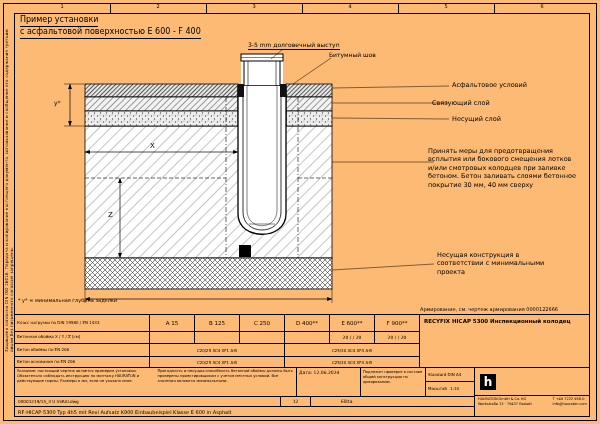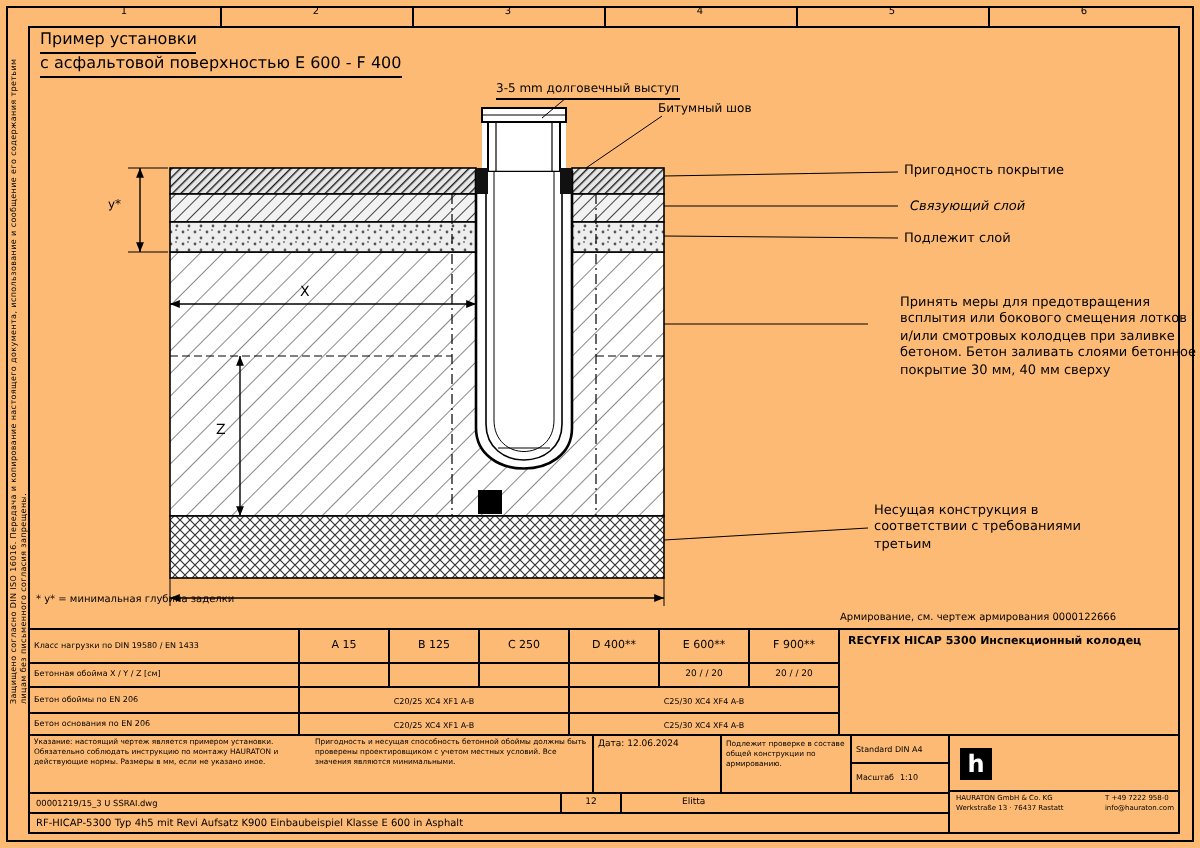--- a/index.html
+++ b/index.html
@@ -14,23 +14,23 @@
                  transform:rotate(180deg); font-size:4px; letter-spacing:0.2px; overflow:hidden; }
   svg.draw { position:absolute; left:0; top:0; }
   .lbl { position:absolute; white-space:nowrap; }
   .para { white-space:normal; }
   .ul { border-bottom:1px solid #000; padding-bottom:1px; width:max-content; }
   .title { left:20px; top:15px; font-size:8px; line-height:1.25; }
   .note-reinf { left:228px; top:11px; font-size:6.5px; padding-right:16px; }
   .lbl-prot { left:248px; top:41px; font-size:6px; }
   .lbl-bit  { left:329px; top:51px; font-size:6px; }
   .lbl-asp  { left:452px; top:81px;  font-size:6.5px; }
-  .lbl-bin  { left:455px; top:99px;  font-size:6.5px;font-style:italic; }
+  .lbl-bin  { left:432px; top:99px;  font-size:6.5px; }
   .lbl-base { left:452px; top:115px; font-size:6.5px; }
-  .note-conc { left:450px; top:147px; width:150px; font-size:6.5px; line-height:1.3; }
+  .note-conc { left:428px; top:147px; width:150px; font-size:6.5px; line-height:1.3; }
   .note-str  { left:437px; top:251px; width:112px; font-size:6.5px; line-height:1.3; }
   .footnote  { left:18px; top:297px; font-size:5px; }
   .reinf-ref { left:420px; top:306px; font-size:5px; }
   .dimX { left:150px; top:142px; font-size:7px; }
   .dimZ { left:108px; top:211px; font-size:7px; }
   .dimY { left:54px;  top:99px;  font-size:6px; }
 
   .tbl { position:absolute; left:14px; top:314px; width:576px; height:54px; border:1px solid #000;
          display:grid; grid-template-columns:134px 45px 45px 45px 45px 45px 45px 1fr;
          grid-template-rows:16px 12px 13px 1fr; }
@@ -189,25 +189,25 @@
       <line x1="332" y1="270" x2="434" y2="264"></line>
     </g>
   </svg>
 
   <div class="lbl title">
     <div class="ul">Пример установки</div>
     <div class="ul">с асфальтовой поверхностью E 600 - F 400</div>
   </div>
   <div class="lbl lbl-prot ul">3-5 mm долговечный выступ</div>
   <div class="lbl lbl-bit">Битумный шов</div>
-  <div class="lbl lbl-asp">Пригодность покрытие</div>
+  <div class="lbl lbl-asp">Асфальтовое условий</div>
   <div class="lbl lbl-bin">Связующий слой</div>
-  <div class="lbl lbl-base">Подлежит слой</div>
+  <div class="lbl lbl-base">Несущий слой</div>
   <div class="lbl para note-conc">Принять меры для предотвращения всплытия или бокового смещения лотков и/или смотровых колодцев при заливке бетоном. Бетон заливать слоями бетонное покрытие 30 мм, 40 мм сверху</div>
-  <div class="lbl para note-str">Несущая конструкция в соответствии с требованиями третьим</div>
+  <div class="lbl para note-str">Несущая конструкция в соответствии с минимальными проекта</div>
   <div class="lbl footnote">* y* = минимальная глубина заделки</div>
   <div class="lbl reinf-ref">Армирование, см. чертеж армирования 0000122666</div>
   <div class="lbl dimX">X</div>
   <div class="lbl dimZ">Z</div>
   <div class="lbl dimY">y*</div>
 
   <div class="tbl">
     <div class="tc lab nl nt r1 c1">Класс нагрузки по DIN 19580 / EN 1433</div>
     <div class="tc cls nt r1 c2">A 15</div>
     <div class="tc cls nt r1 c3">B 125</div>

